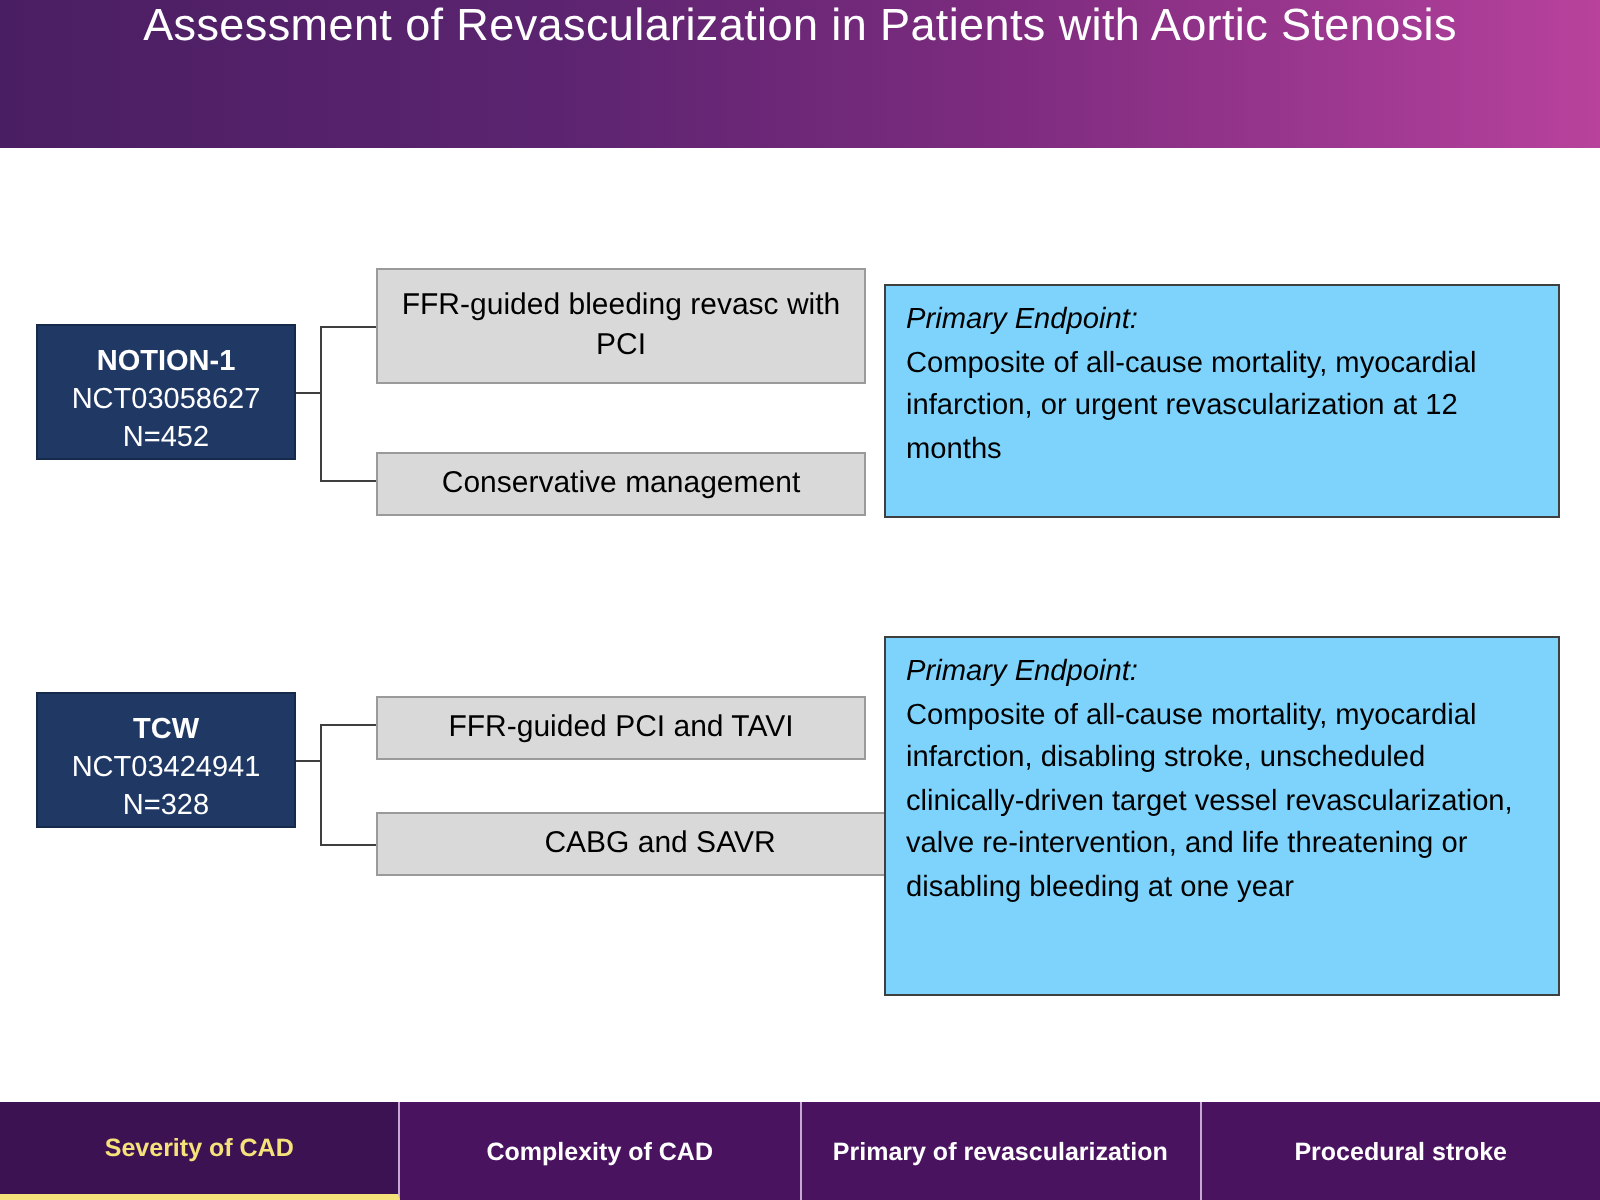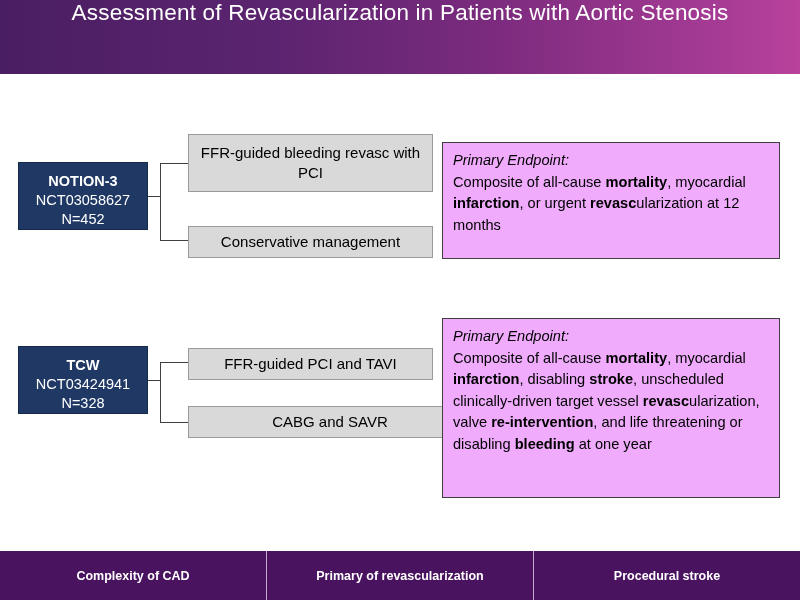--- a/index.html
+++ b/index.html
@@ -64,33 +64,33 @@
     text-align: center;
     display: flex;
     align-items: center;
     justify-content: center;
     line-height: 20px;
     padding: 0 6px;
   }
 
   .endpoint-box {
     position: absolute;
-    background: #f0abfc;
+    background: #7dd3fc;
     border: 1px solid #3f3f3f;
     box-sizing: border-box;
     color: #000000;
     font-size: 14.6px;
     line-height: 21.5px;
     padding: 7px 10px 7px 10px;
   }
   .endpoint-title {
     font-style: italic;
     display: block;
   }
-  .endpoint-box b { font-weight: bold; }
+  .endpoint-box b { font-weight: normal; }
 
   
   .line {
     position: absolute;
     background: #3f3f3f;
   }
 
   
   .footer {
     position: absolute;
@@ -122,21 +122,21 @@
   }
 </style>
 </head>
 <body>
 
 <div class="header">
   <div class="header-title">Assessment of Revascularization in Patients with Aortic Stenosis</div>
 </div>
 
 <div class="trial-box" style="left:18px; top:162px; width:130px; height:68px;">
-  <span class="name">NOTION-3</span>
+  <span class="name">NOTION-1</span>
   <span class="nct">NCT03058627</span>
   <span class="n">N=452</span>
 </div>
 
 <div class="line" style="left:148px; top:196px; width:12px; height:1px;"></div>
 <div class="line" style="left:160px; top:163px; width:1px; height:77px;"></div>
 <div class="line" style="left:160px; top:163px; width:28px; height:1px;"></div>
 <div class="line" style="left:160px; top:240px; width:28px; height:1px;"></div>
 
 <div class="arm-box" style="left:188px; top:134px; width:245px; height:58px;">FFR-guided bleeding revasc with PCI</div>
@@ -160,16 +160,17 @@
 
 <div class="arm-box" style="left:188px; top:348px; width:245px; height:32px;">FFR-guided PCI and TAVI</div>
 <div class="arm-box" style="left:188px; top:406px; width:284px; height:32px;">CABG and SAVR</div>
 
 <div class="endpoint-box" style="left:442px; top:318px; width:338px; height:180px;">
   <span class="endpoint-title">Primary Endpoint:</span>
   <span class="endpoint-text">Composite of all-cause <b>mortality</b>, myocardial <b>infarction</b>, disabling <b>stroke</b>, unscheduled clinically-driven target vessel <b>revasc</b>ularization, valve <b>re-intervention</b>, and life threatening or disabling <b>bleeding</b> at one year</span>
 </div>
 
 <div class="footer">
+  <div class="footer-cell active">Severity of CAD</div>
   <div class="footer-cell">Complexity of CAD</div>
   <div class="footer-cell">Primary of revascularization</div>
   <div class="footer-cell">Procedural stroke</div>
 </div>
 
 </body></html>

